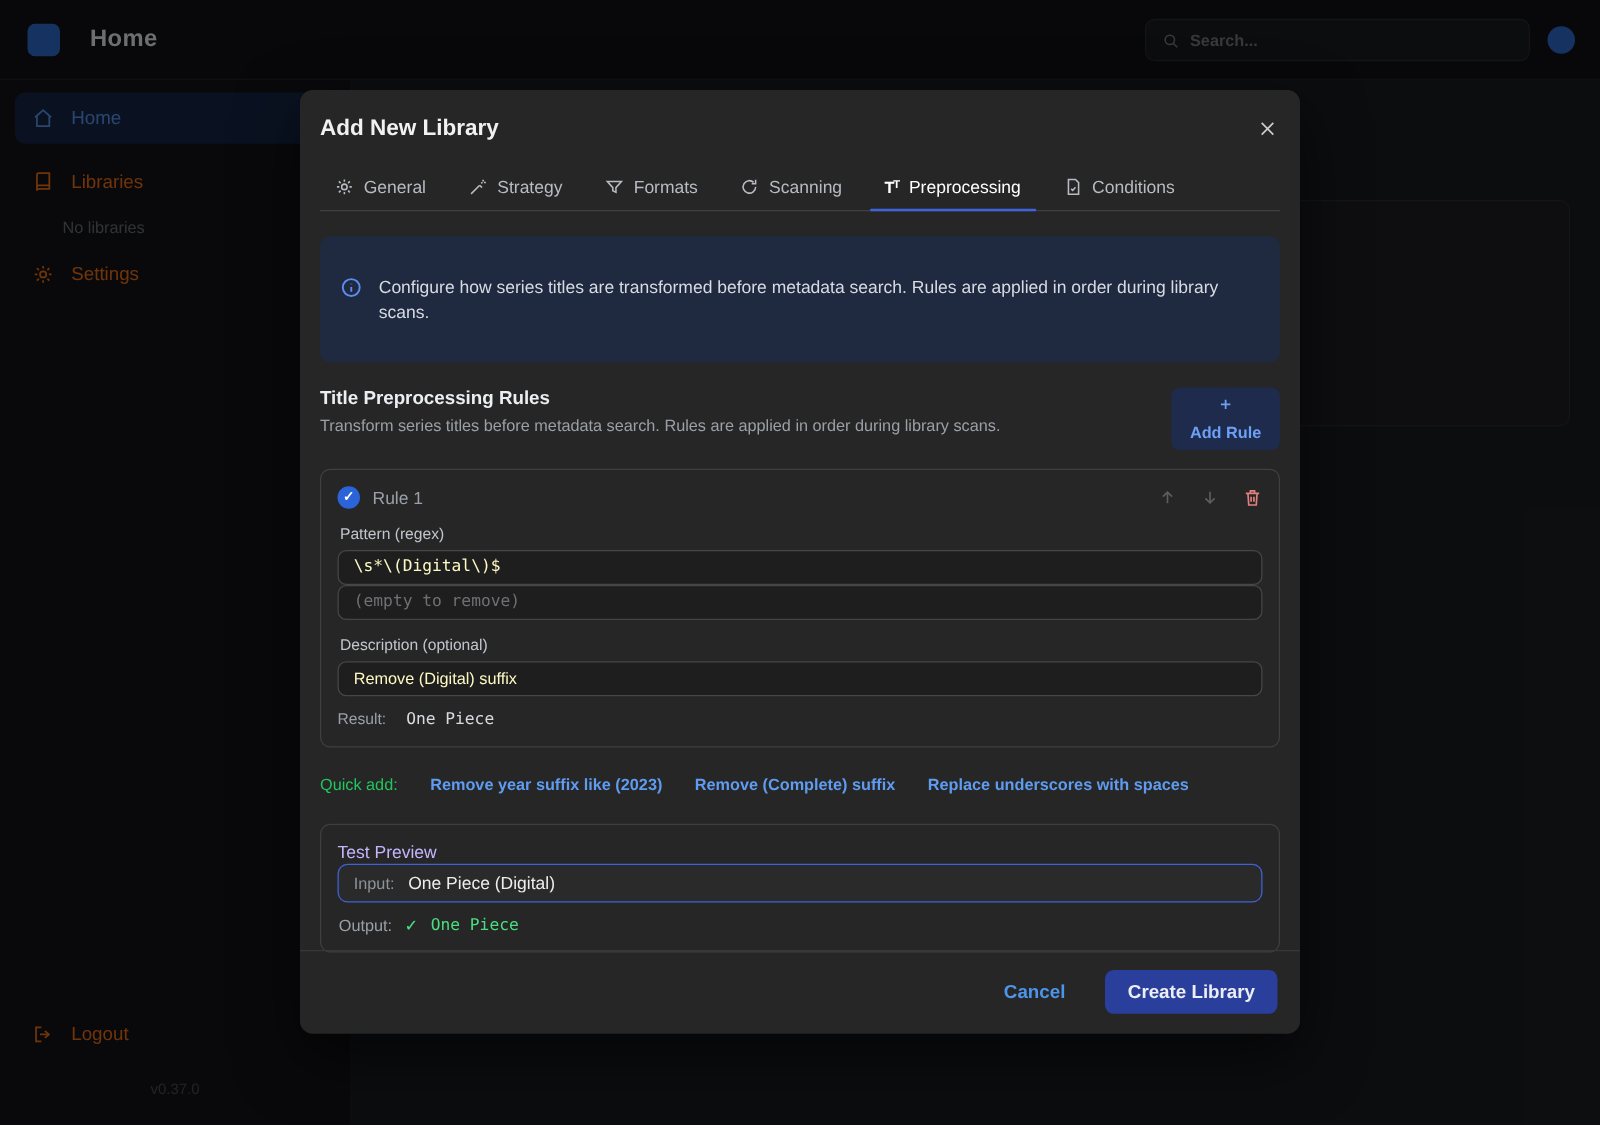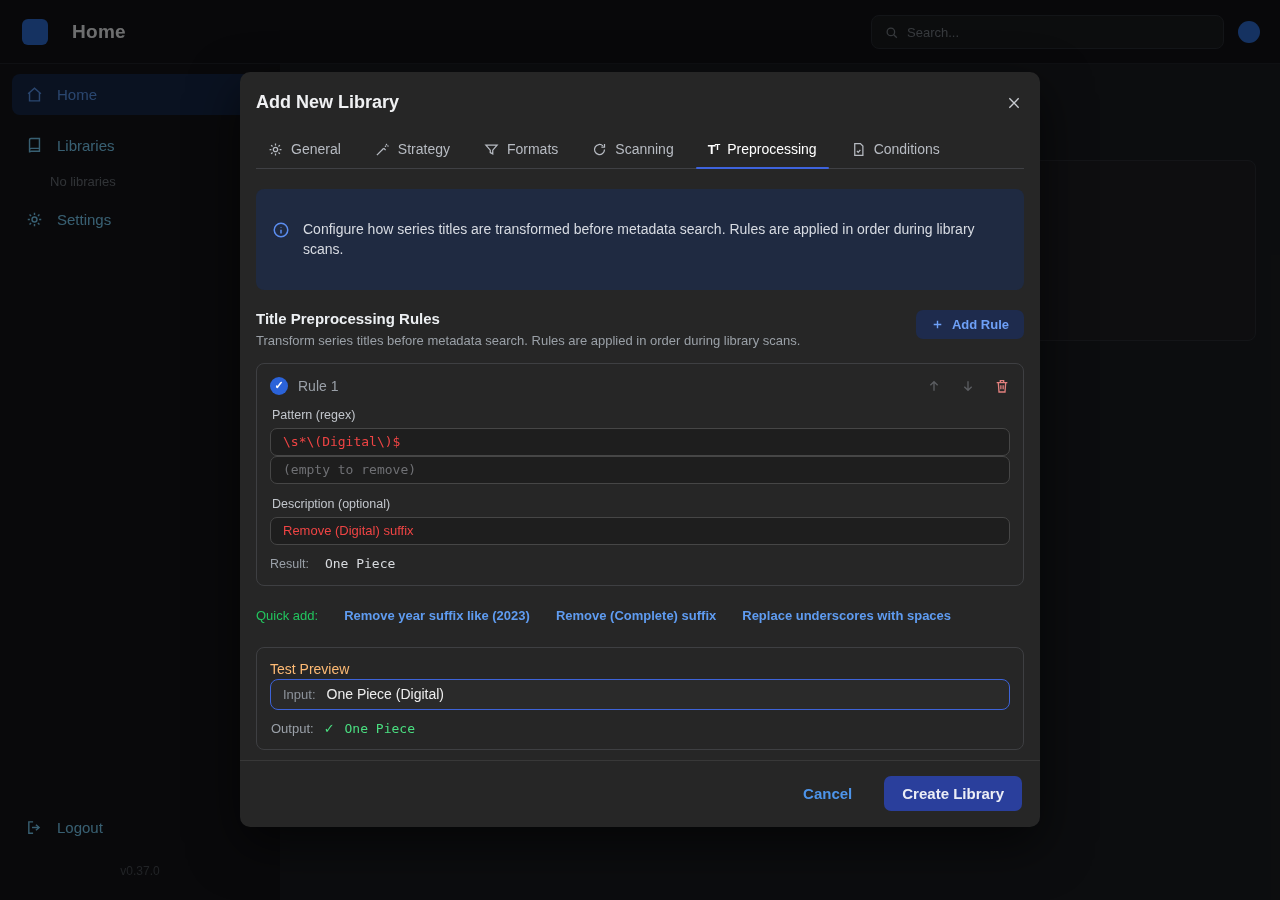--- a/index.html
+++ b/index.html
@@ -7,30 +7,30 @@
               font-family:"Liberation Sans", sans-serif; }
   .mono { font-family:"DejaVu Sans Mono", monospace; }
 
   
   .app { position:absolute; inset:0; width:1280px; height:900px; background:#1c1e22; }
 
   .topbar { position:absolute; top:0; left:0; right:0; height:64px; background:#121317;
             border-bottom:1px solid #23252a; display:flex; align-items:center; }
   .logo-sq { width:26px; height:26px; border-radius:6px; background:#2f6fd8; margin-left:22px; }
   .app-name { color:#f2f3f5; font-size:19px; font-weight:700; margin-left:24px; letter-spacing:.3px; }
-  .search-wrap { position:absolute; right:56px; top:15px; width:353px; height:34px; background:#1b1d21;
+  .search-wrap { position:absolute; right:56px; top:15px; width:308px; height:34px; background:#1b1d21;
                  border:1px solid #2c2f35; border-radius:8px; display:flex; align-items:center; gap:8px;
-                 padding:0 12px; color:#7a8087; }
+                 padding:0 12px; color:#7a8087;font-weight:bold; }
   .search-ph { font-size:13px; color:#7a8087; }
   .avatar { position:absolute; right:20px; top:21px; width:22px; height:22px; border-radius:50%;
             background:#2f6fd8; }
 
   .sidebar { position:absolute; top:64px; left:0; bottom:0; width:280px; background:#15161a; }
   .side-item { display:flex; align-items:center; gap:14px; margin:10px 12px 0 12px; padding:12px 14px;
-               border-radius:8px; color:#7dd3fc; font-size:15px; }
+               border-radius:8px; color:#f97316; font-size:15px; }
   .side-item.active { background:#17294b; color:#5d9bf5; }
   .side-item .spacer { flex:1; }
   .side-sub { color:#6c7179; font-size:13px; margin:8px 0 6px 50px; }
   .side-bottom { position:absolute; bottom:22px; left:0; right:0; }
   .version { text-align:center; color:#4a4e55; font-size:12px; margin-top:16px; }
 
   .main-card { position:absolute; top:160px; left:304px; right:24px; height:181px;
                border:1px solid #2d3036; border-radius:8px; background:#1f2125; }
 
   .icon { display:inline-flex; flex:none; }
@@ -57,44 +57,44 @@
 
   .info-banner { margin:20px 16px 0 16px; background:#1f2a41; border-radius:8px; padding:30px 16px;
                  display:flex; gap:13px; align-items:flex-start; }
   .info-banner .txt { color:#d7dbe2; font-size:14px; line-height:1.45; max-width:690px; }
   .info-i { color:#5b8def; margin-top:2px; }
 
   .section-row { display:flex; align-items:flex-start; justify-content:space-between; margin:20px 16px 0 16px; }
   .section-title { font-size:15px; font-weight:600; color:#eceff2; }
   .section-sub { font-size:13px; color:#9aa0a7; margin-top:6px; }
   .add-rule-btn { display:flex; align-items:center; gap:8px; background:#1e2b4d; color:#6ea0f7;
-                  font-size:13px; font-weight:600; padding:7px 15px; border-radius:7px; cursor:pointer; }
+                  font-size:13px; font-weight:600; padding:7px 15px; border-radius:7px; cursor:pointer;flex-direction:column; }
 
   .rule-card { margin:15px 16px 0 16px; border:1px solid #3e3f42; border-radius:8px; padding:13px 13px 14px 13px; }
   .rule-head { display:flex; align-items:center; gap:10px; }
   .chk { width:18px; height:18px; border-radius:50%; background:#2b63d9; color:#fff; font-size:11px;
          display:flex; align-items:center; justify-content:center; font-weight:700; }
   .rule-name { color:#9aa0a8; font-size:14px; }
   .rule-head .spacer { flex:1; }
   .move-btn { color:#5b5d61; }
   .trash-btn { color:#e2807e; }
 
   .fld-label { font-size:12.5px; color:#c2c6cc; margin:13px 2px 6px 2px; }
   .fld-input { width:100%; background:#1e1e1e; border:1px solid #464646; border-radius:7px;
-               padding:6px 12px; font-size:13px; color:#ef4444; outline:none; height:28px; }
+               padding:6px 12px; font-size:13px; color:#fef9c3; outline:none; height:28px; }
   input.fld-input::placeholder { color:#6f7074; font-family:"DejaVu Sans Mono", monospace; }
   .result-row { margin-top:11px; font-size:12.5px; color:#9aa0a8; display:flex; gap:16px; align-items:baseline; }
   .result-val { color:#d8dbdf; font-size:13px; }
 
   .quickadd-row { display:flex; align-items:center; gap:26px; margin:22px 16px 0 16px; font-size:13px; }
   .qa-label { color:#22c55e; }
   .qa-link { color:#5f9cf1; font-weight:600; cursor:pointer; }
 
   .test-card { margin:24px 16px 0 16px; border:1px solid #3e3f42; border-radius:8px; padding:13px; }
-  .test-title { font-size:14px; color:#fdba74; }
+  .test-title { font-size:14px; color:#c4b5fd; }
   .test-input-row { margin-top:2px; border:1px solid #3d63d8; background:#2a2a2a; border-radius:8px;
                     height:31px; display:flex; align-items:center; gap:11px; padding:0 12px; }
   .ti-label { color:#8d939b; font-size:13px; }
   .ti-value { color:#ededed; font-size:14px; background:transparent; border:none; outline:none; flex:1; }
   .test-output-row { margin-top:11px; display:flex; align-items:center; gap:10px; padding-left:1px; }
   .to-label { color:#9aa0a8; font-size:13px; }
   .ok-check { color:#4ade80; font-size:13px; }
   .to-value { color:#4ade80; font-size:13px; }
 
   .modal-footer { position:absolute; left:0; right:0; bottom:0; border-top:1px solid #383838;

